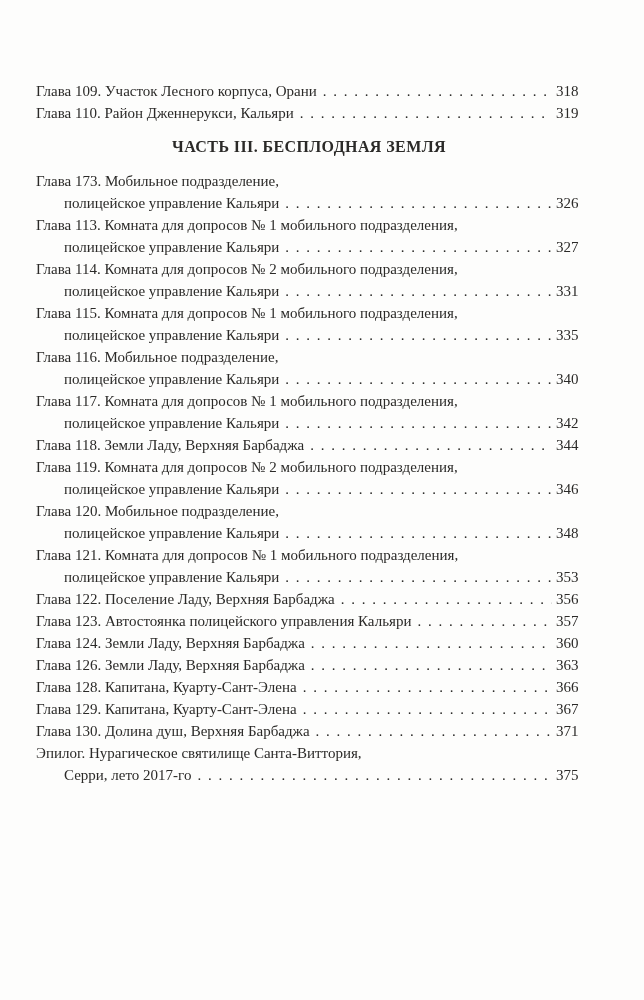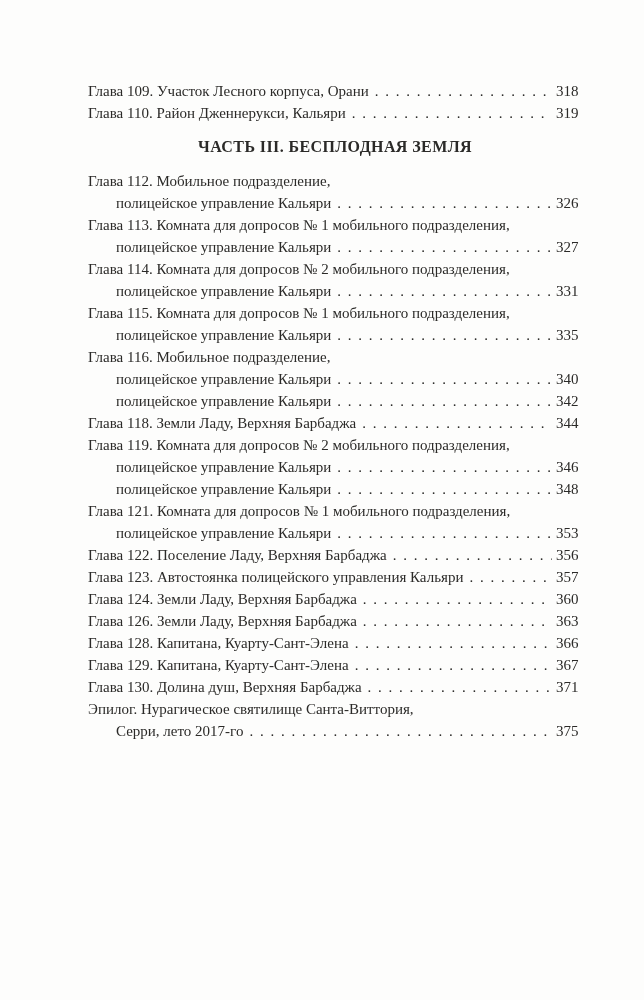--- a/index.html
+++ b/index.html
@@ -6,21 +6,21 @@
   html, body { width: 644px; height: 1000px; }
   body {
     background: #fdfdfc;
     font-family: "Liberation Serif", serif;
     color: #2b2a28;
     -webkit-font-smoothing: antialiased;
   }
   .book-page {
     width: 644px;
     height: 1000px;
-    padding: 80px 62px 0 88px;
+    padding: 80px 62px 0 36px;
     background: #fdfdfc;
   }
   .toc-entry { }
   .toc-line {
     display: flex;
     align-items: baseline;
     line-height: 22px;
     font-size: 15px;
   }
   .toc-line.cont { padding-left: 28px; }
@@ -68,21 +68,21 @@
           <span class="toc-text">Глава 110. Район Дженнерукси, Кальяри</span>
           <span class="dots"></span>
           <span class="page-num">319</span>
         </div>
       </div>
     </div>
   <div class="part-heading">ЧАСТЬ III. БЕСПЛОДНАЯ ЗЕМЛЯ</div>
   <div id="entries-main">
       <div class="toc-entry">
         <div class="toc-line">
-          <span class="toc-text">Глава 112. Мобильное подразделение,</span>
+          <span class="toc-text">Глава 173. Мобильное подразделение,</span>
         </div>
         <div class="toc-line cont">
           <span class="toc-text">полицейское управление Кальяри</span>
           <span class="dots"></span>
           <span class="page-num">326</span>
         </div>
       </div>
       <div class="toc-entry">
         <div class="toc-line">
           <span class="toc-text">Глава 113. Комната для допросов № 1 мобильного подразделения,</span>
@@ -117,20 +117,23 @@
         <div class="toc-line">
           <span class="toc-text">Глава 116. Мобильное подразделение,</span>
         </div>
         <div class="toc-line cont">
           <span class="toc-text">полицейское управление Кальяри</span>
           <span class="dots"></span>
           <span class="page-num">340</span>
         </div>
       </div>
       <div class="toc-entry">
+        <div class="toc-line">
+          <span class="toc-text">Глава 117. Комната для допросов № 1 мобильного подразделения,</span>
+        </div>
         <div class="toc-line cont">
           <span class="toc-text">полицейское управление Кальяри</span>
           <span class="dots"></span>
           <span class="page-num">342</span>
         </div>
       </div>
       <div class="toc-entry">
         <div class="toc-line">
           <span class="toc-text">Глава 118. Земли Ладу, Верхняя Барбаджа</span>
           <span class="dots"></span>
@@ -141,20 +144,23 @@
         <div class="toc-line">
           <span class="toc-text">Глава 119. Комната для допросов № 2 мобильного подразделения,</span>
         </div>
         <div class="toc-line cont">
           <span class="toc-text">полицейское управление Кальяри</span>
           <span class="dots"></span>
           <span class="page-num">346</span>
         </div>
       </div>
       <div class="toc-entry">
+        <div class="toc-line">
+          <span class="toc-text">Глава 120. Мобильное подразделение,</span>
+        </div>
         <div class="toc-line cont">
           <span class="toc-text">полицейское управление Кальяри</span>
           <span class="dots"></span>
           <span class="page-num">348</span>
         </div>
       </div>
       <div class="toc-entry">
         <div class="toc-line">
           <span class="toc-text">Глава 121. Комната для допросов № 1 мобильного подразделения,</span>
         </div>

